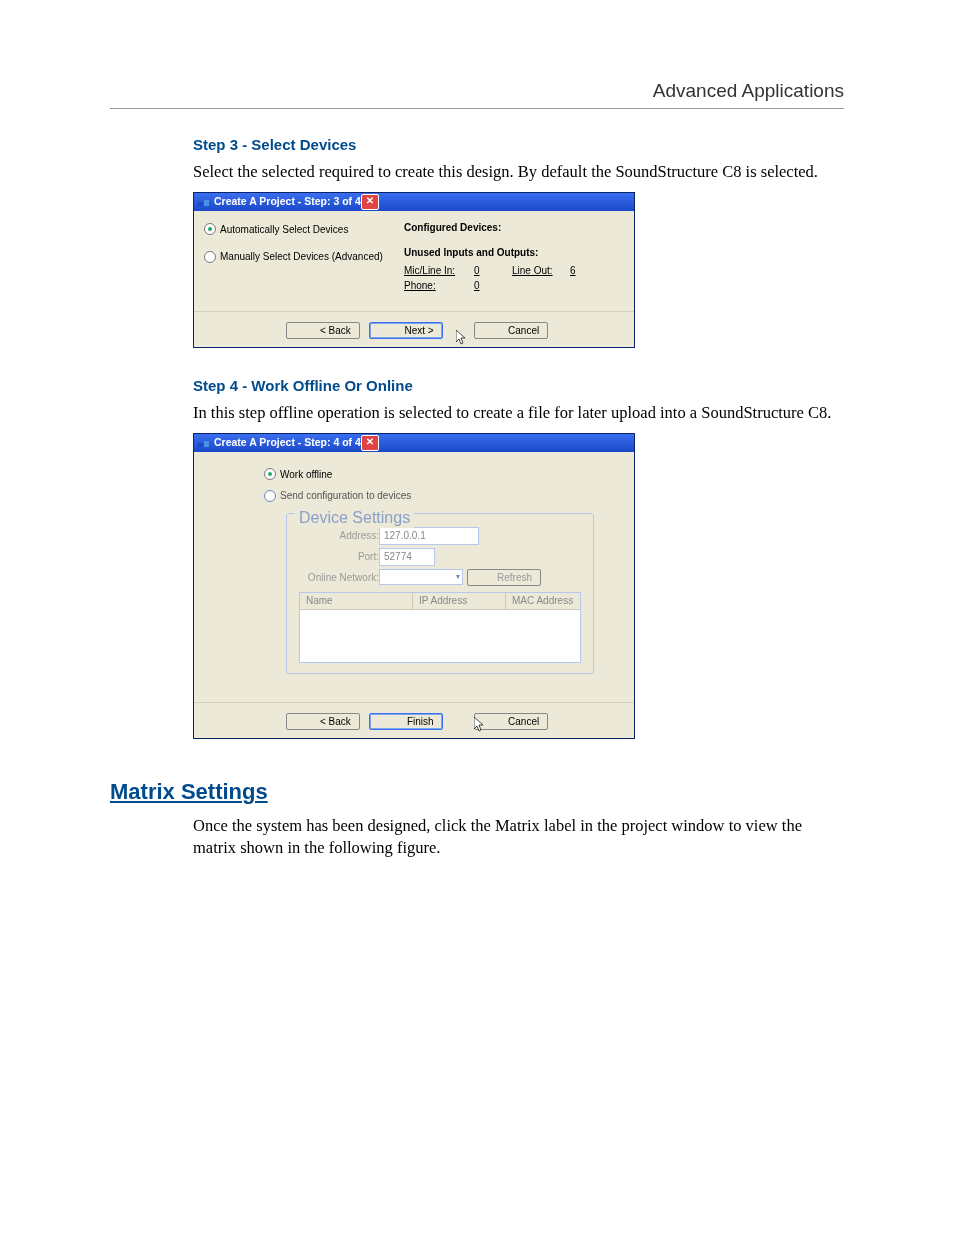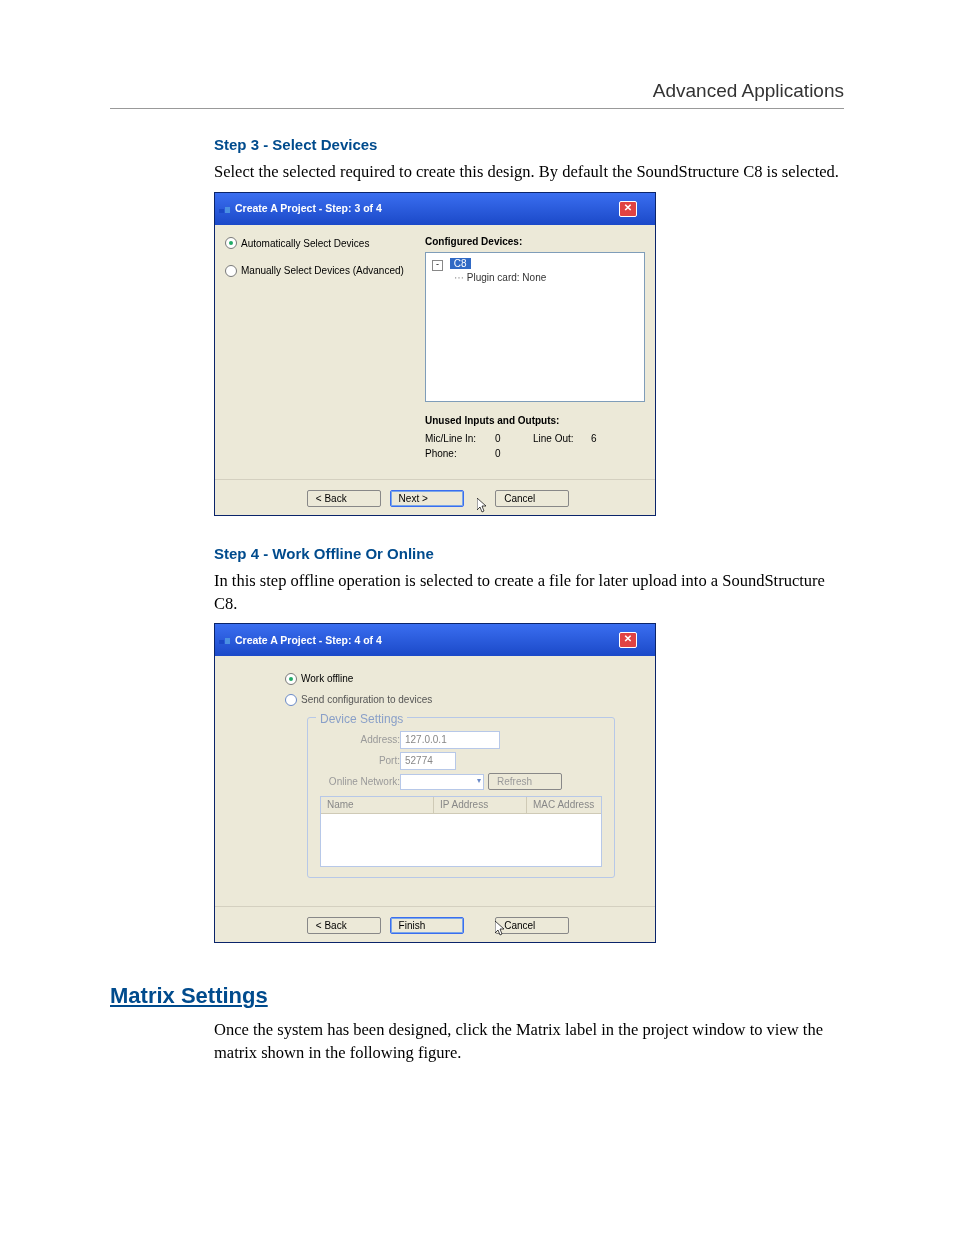--- a/index.html
+++ b/index.html
@@ -17,21 +17,21 @@
   .header-line {
     border-bottom: 1px solid #999;
     padding-bottom: 6px;
     text-align: right;
     font-family: Arial, Helvetica, sans-serif;
     font-size: 19px;
     color: #333;
     margin-bottom: 26px;
   }
   .body-block {
-    margin-left: 104px;
+    margin-left: 83px;
     font-size: 16.5px;
     line-height: 1.35;
   }
   .step-head {
     font-family: Arial, Helvetica, sans-serif;
     font-weight: bold;
     color: #004B8D;
     font-size: 15px;
     margin-top: 16px;
     margin-bottom: 6px;
@@ -51,27 +51,26 @@
     border: 1px solid #0A246A;
     background: #ECE9D8;
     font-family: Tahoma, Arial, sans-serif;
     font-size: 10px;
     color: #000;
     margin-top: 8px;
   }
   .titlebar {
     background: linear-gradient(#3a6ef0, #1b49c8);
     color: #fff;
-    height: 32px;
+    height: 18px;
     display: flex;
     align-items: center;
-    padding: 0 18px 0 4px;
+    padding: 0 2px 0 4px;
     font-weight: bold;
     font-size: 10.5px;
-    justify-content: space-between;
   }
   .titlebar .left { display: flex; align-items: center; gap: 4px; }
   .appicon {
     width: 12px; height: 10px;
     display: inline-block;
   }
   .closebtn {
     width: 16px; height: 14px;
     background: #e04343;
     border: 1px solid #fff;
@@ -107,37 +106,37 @@
     background:#fff; border:1px solid #7F9DB9; height:140px; padding:4px 6px;
     font-size:10px;
   }
   .tree-minus{
     display:inline-block; width:9px; height:9px; border:1px solid #888;
     font-size:9px; line-height:7px; text-align:center; margin-right:4px;
     background:#fff;
   }
   .tree-sel{ background:#316ac5; color:#fff; padding:0 4px; }
   .unused-row{ display:flex; gap:8px; font-size:10px; }
-  .unused-row span{ display:inline-block; }
+  .unused-row span{ display:inline-block;text-decoration:underline; }
   .btnrow {
     clear:both;
     padding: 10px 8px 8px 8px;
     text-align: right;
     border-top: 1px solid #d4d0c0;
     margin-top: 8px;
     position: relative;
   }
   .btn {
     display:inline-block;
     min-width:56px;
     padding:1px 8px;
     border:1px solid #888;
     background:#ECE9D8;
     font-size:10px;
-    text-align:left;
+    text-align:right;
     border-radius:2px;
     margin-left:6px;
   }
   .btn.focus { border:1px solid #3a6ef0; box-shadow:0 0 0 1px #7ba7e8 inset; }
   .cursor {
     position:absolute; width:12px; height:16px;
   }
   .cursor svg { width:12px; height:16px; }
   
   .d4-inner { padding: 4px 30px 10px 60px; }
@@ -145,21 +144,21 @@
     border:1px solid #B7C8E8;
     border-radius:3px;
     padding: 10px 12px 10px 12px;
     margin-top: 4px;
     position: relative;
     color:#888;
   }
   .fieldset .legend {
     position:absolute; top:-7px; left:8px;
     background:#ECE9D8; padding:0 4px;
-    font-size:12px; color:#8aa0c8;
+    font-size:16px; color:#8aa0c8;
   }
   .formrow {
     display:flex; align-items:center; margin:3px 0;
     gap:0; font-size:10px;
   }
   .formrow .lbl { width:80px; text-align:right; color:#9a9a9a; }
   .tbox {
     border:1px solid #B7C8E8; background:#fff; color:#888;
     padding:1px 4px; font-size:10px; height:14px;
     display:inline-flex; align-items:center;
@@ -220,30 +219,20 @@
             <span class="radio sel"></span>
             <span>Automatically Select Devices</span>
           </div>
           <div class="radio-row" style="margin-top:14px;">
             <span class="radio"></span>
             <span>Manually Select Devices (Advanced)</span>
           </div>
         </div>
         <div class="d3-right">
           <div class="grouplabel">Configured Devices:</div>
-          <div class="treebox">
-            <div>
-              <span class="tree-minus">-</span>
-              <span class="tree-sel">C8</span>
-            </div>
-            <div style="margin-left:22px; color:#333;">
-              <span style="color:#888;">⋯ </span>
-              <span>Plugin card: None</span>
-            </div>
-          </div>
           <div class="grouplabel" style="margin-top:12px;">Unused Inputs and Outputs:</div>
           <div class="unused-row">
             <span style="width:62px;">Mic/Line In:</span>
             <span style="width:30px;">0</span>
             <span style="width:50px;">Line Out:</span>
             <span>6</span>
           </div>
           <div class="unused-row" style="margin-top:2px;">
             <span style="width:62px;">Phone:</span>
             <span>0</span>

